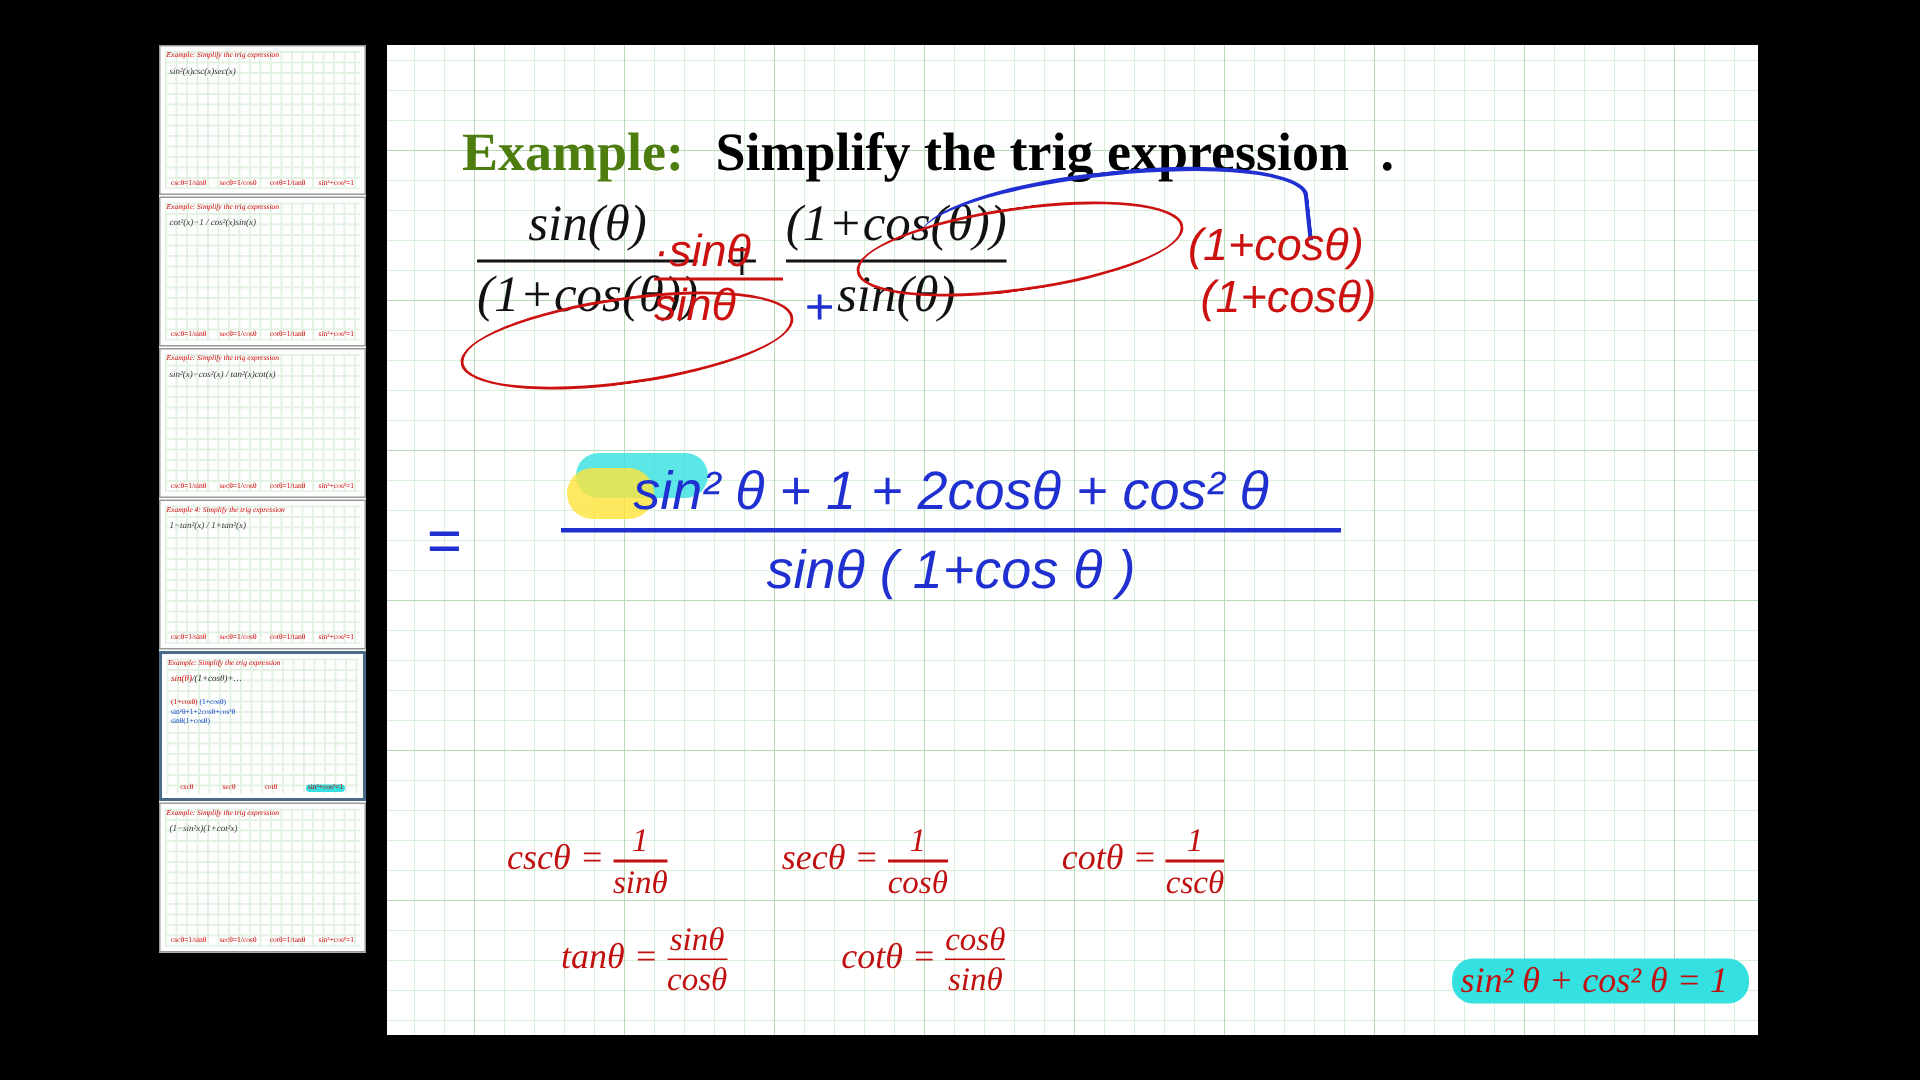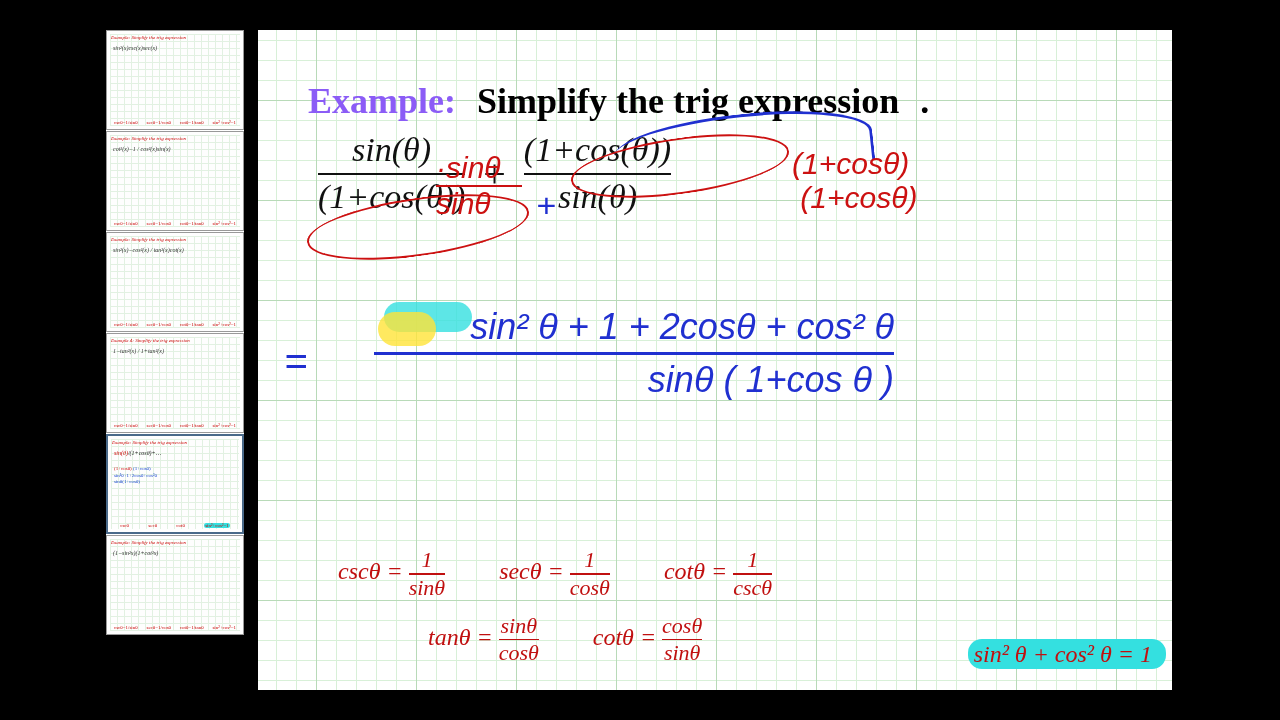--- a/index.html
+++ b/index.html
@@ -96,21 +96,21 @@
     background-position: -42px -30px, -42px -30px, -42px -30px, -42px -30px;
   }
 
   .heading {
     position: absolute;
     top: 50px;
     left: 50px;
     font-size: 36px;
     font-weight: bold;
   }
-  .heading .ex { color: #8b5cf6; }
+  .heading .ex { color: #4d7c0f; }
   .heading .txt { color: #000; margin-left: 12px; }
 
   
   .problem {
     position: absolute;
     top: 100px;
     left: 60px;
     display: flex;
     align-items: center;
     gap: 10px;
@@ -174,21 +174,21 @@
     bottom: 24px;
     left: 80px;
     right: 20px;
     color: #c01010;
     font-style: italic;
     font-size: 24px;
     display: flex;
     flex-direction: column;
     gap: 12px;
   }
-  .idrow { display: flex; gap: 54px; align-items: center; }
+  .idrow { display: flex; gap: 76px; align-items: center; }
   .sfrac {
     display: inline-flex;
     flex-direction: column;
     align-items: center;
     font-size: 22px;
     vertical-align: middle;
   }
   .sfrac .sbar { width: 100%; height: 1.5px; background: #c01010; }
   .pyth {
     position: absolute;
@@ -339,21 +339,21 @@
     <span style="display:inline-block;height:28px"></span>
     <span>(1+cosθ)</span>
   </div>
   <div class="hand blue" style="top:148px; left:278px; font-size:34px;">+</div>
 
   <div class="hand blue" style="top:300px; left:26px; font-size:40px;">=</div>
 
   <div class="hl cyan" style="top:272px; left:126px; width:88px; height:30px;"></div>
   <div class="hl yellow" style="top:282px; left:120px; width:58px; height:34px;"></div>
 
-  <div class="hand blue" style="top:268px; left:116px; font-size:36px; text-align:right; z-index:2;">
+  <div class="hand blue" style="top:268px; left:116px; font-size:36px; text-align:center; z-index:2;">
     <span>sin² θ  + 1 + 2cosθ + cos² θ</span>
     <span class="hbar blue" style="width:520px; height:3px; margin:6px auto;"></span>
     <span>sinθ ( 1+cos θ )</span>
   </div>
 
   <div class="identities">
     <div class="idrow">
       <span><span>cscθ =</span>
         <span class="sfrac">
             <span>1</span>
@@ -369,21 +369,21 @@
           </span>
       </span>
       <span><span>cotθ =</span>
         <span class="sfrac">
             <span>1</span>
             <span class="sbar"></span>
             <span>cscθ</span>
           </span>
       </span>
     </div>
-    <div class="idrow" style="padding-left:90px">
+    <div class="idrow" style="padding-left:36px">
       <span><span>tanθ =</span>
         <span class="sfrac">
             <span>sinθ</span>
             <span class="sbar"></span>
             <span>cosθ</span>
           </span>
       </span>
       <span><span>cotθ =</span>
         <span class="sfrac">
             <span>cosθ</span>

